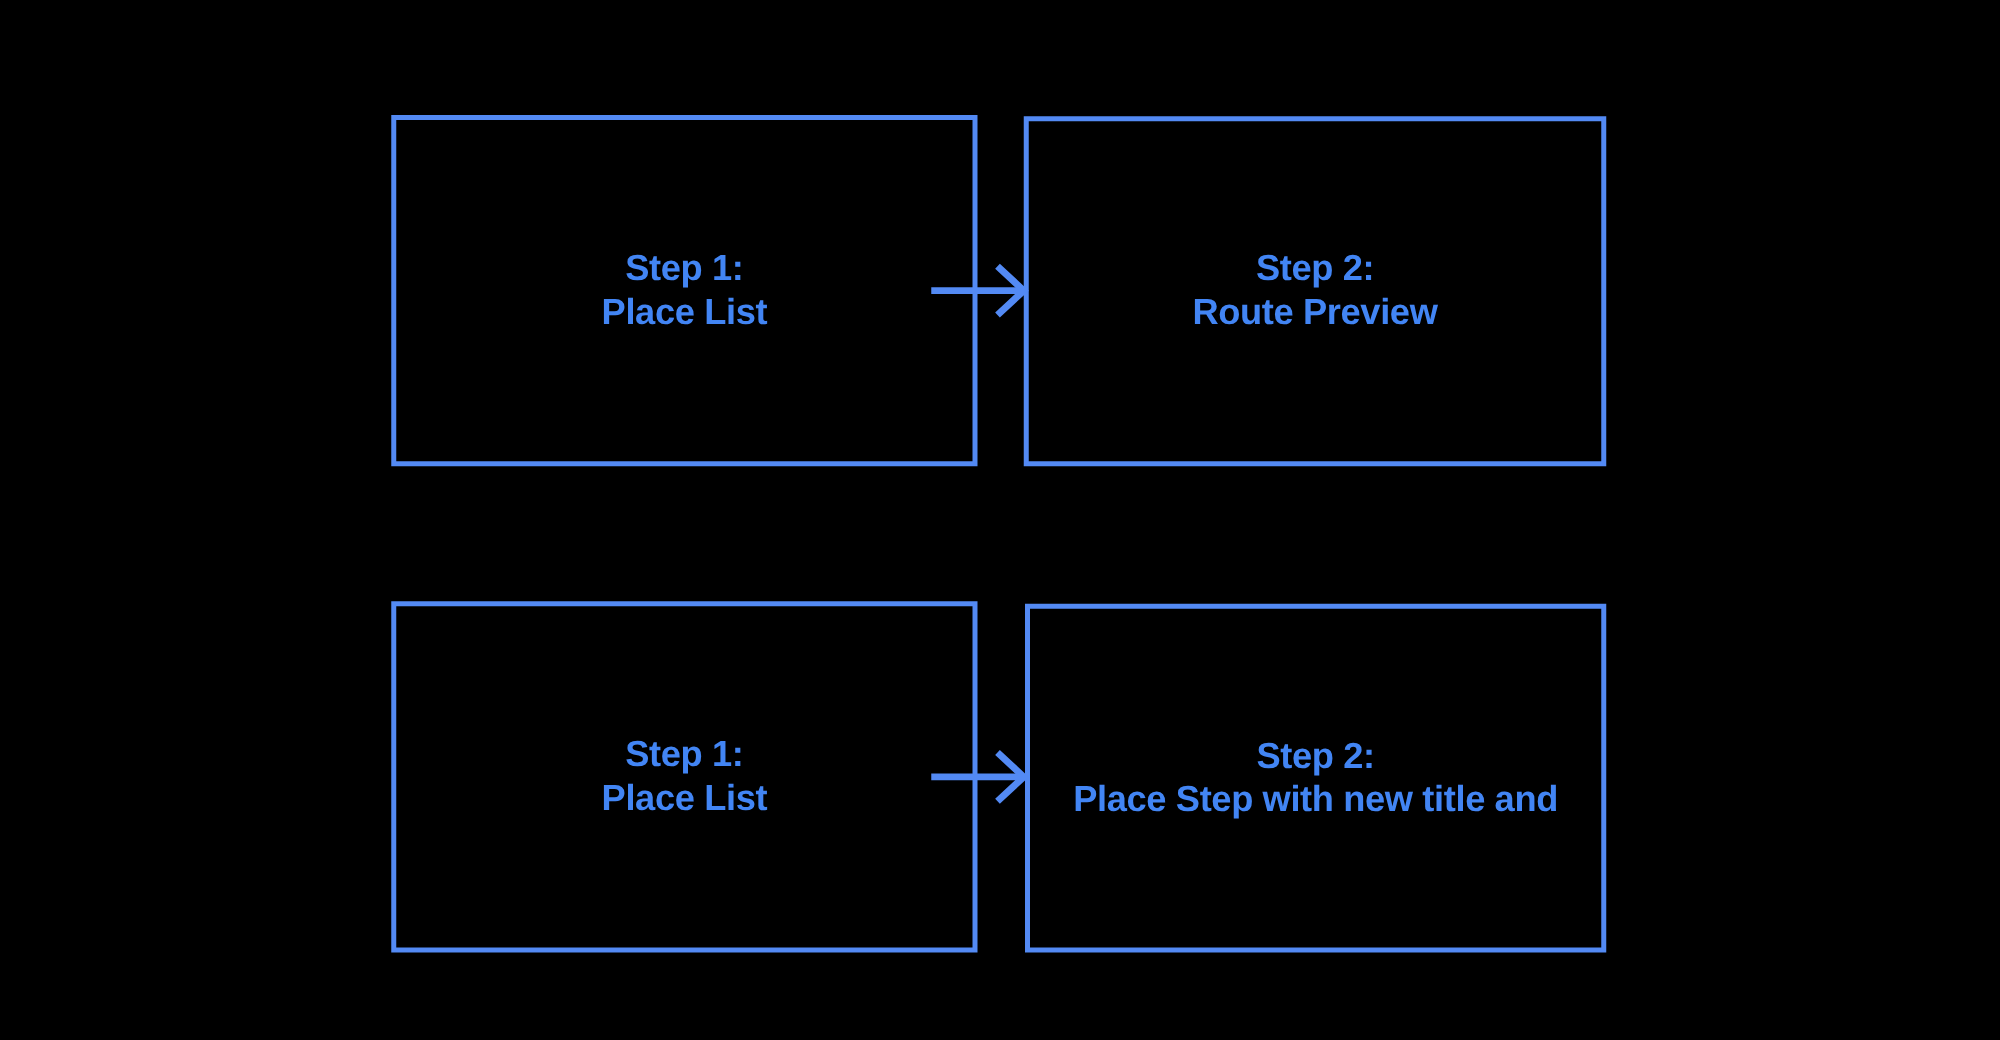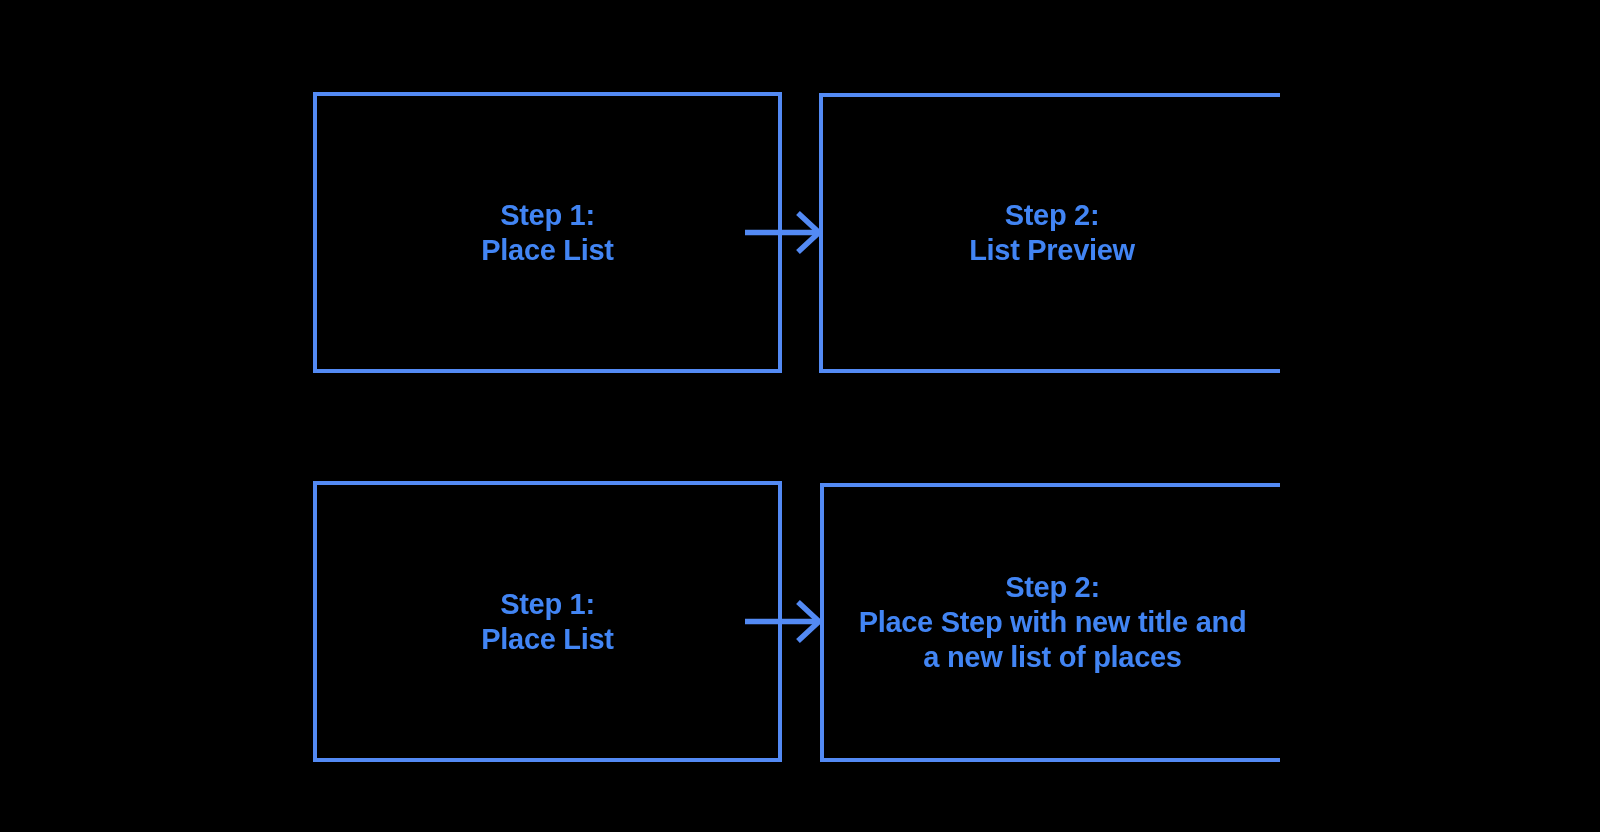--- a/index.html
+++ b/index.html
@@ -7,20 +7,21 @@
     padding: 0;
     background: #000000;
   }
   .canvas {
     position: relative;
     width: 1280px;
     height: 832px;
     background: var(--bg, #000000);
     overflow: hidden;
     font-family: "Liberation Sans", sans-serif;
+    padding-left: 36px;
   }
   .box {
     position: absolute;
     box-sizing: border-box;
     border: 4px solid var(--accent, #538af4);
     background: transparent;
     display: flex;
     flex-direction: column;
     justify-content: center;
     align-items: center;
@@ -60,34 +61,33 @@
 <div class="canvas">
 
   <div class="box box-1">
     <div class="line">Step 1:</div>
     <div class="line">Place List</div>
     <div class="line"></div>
   </div>
 
   <div class="box box-2">
     <div class="line">Step 2:</div>
-    <div class="line">List Preview</div>
+    <div class="line">Route Preview</div>
     <div class="line"></div>
   </div>
 
   <div class="box box-3">
     <div class="line">Step 1:</div>
     <div class="line">Place List</div>
     <div class="line"></div>
   </div>
 
   <div class="box box-4">
     <div class="line">Step 2:</div>
     <div class="line">Place Step with new title and</div>
-    <div class="line">a new list of places</div>
   </div>
 
   <svg class="arrow arrow-top" viewBox="0 0 90 55" xmlns="http://www.w3.org/2000/svg">
     <line x1="5" y1="27.5" x2="78" y2="27.5"></line>
     <polyline points="58,8 79,27.5 58,47"></polyline>
   </svg>
 
   <svg class="arrow arrow-bottom" viewBox="0 0 90 55" xmlns="http://www.w3.org/2000/svg">
     <line x1="5" y1="27.5" x2="78" y2="27.5"></line>
     <polyline points="58,8 79,27.5 58,47"></polyline>

